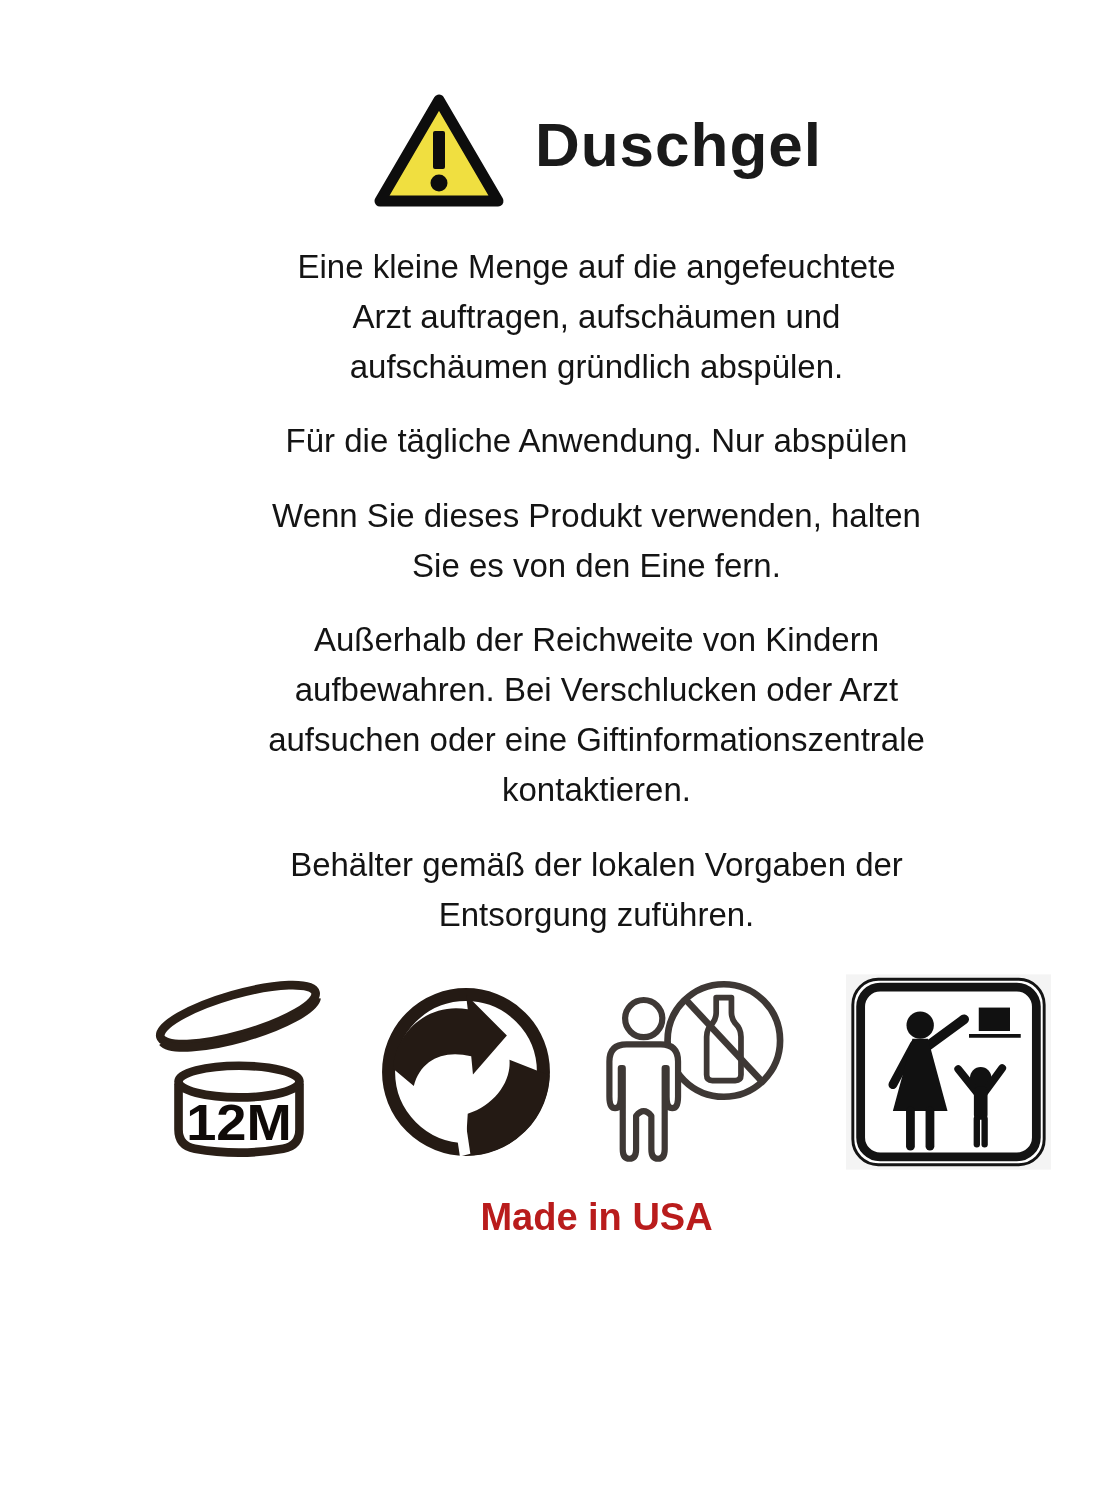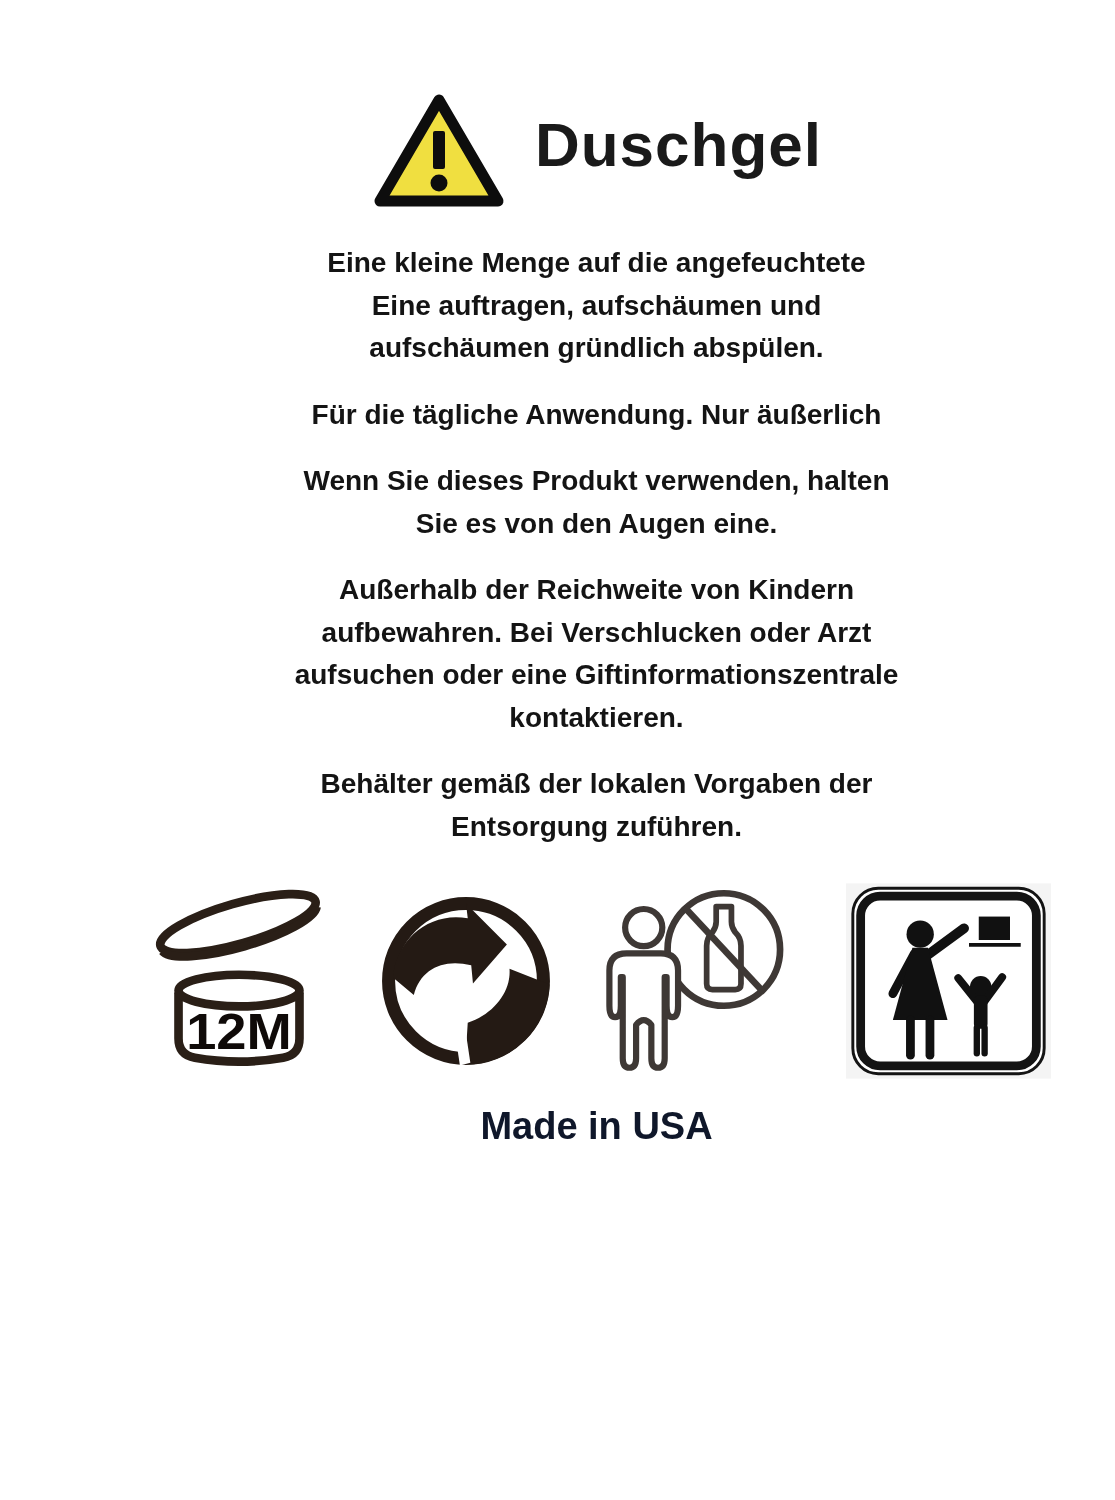--- a/index.html
+++ b/index.html
@@ -39,69 +39,69 @@
     font-weight: 700;
     letter-spacing: 1px;
     color: #1a1a1a;
     line-height: 1;
     padding-bottom: 10px;
   }
   .para {
     margin: 0 0 24px 0;
     max-width: 1060px;
     text-align: center;
-    font-size: 28px;
-    font-weight: 700;
+    font-size: 33px;
+    font-weight: 400;
     line-height: 1.52;
     color: #141414;
     letter-spacing: 0px;
   }
   .para .line { display: block; white-space: nowrap; }
   .icons-row {
     margin-top: 8px;
     display: flex;
     align-items: center;
     gap: 44px;
     height: 200px;
   }
   .icon-tile { display: flex; align-items: center; justify-content: center; }
   .footer {
     margin-top: 24px;
     font-size: 38px;
     font-weight: 700;
-    color: #0f172a;
+    color: #b91c1c;
     text-align: center;
   }
 </style>
 </head>
 <body>
 
 <div class="page">
   <div class="label-content">
 
     <div class="header">
       <svg class="warning-triangle" width="136" height="124" viewBox="0 0 136 124" aria-hidden="true">
         <path d="M 68 12 L 127 113 L 9 113 Z" fill="#F0DF40" stroke="#0d0d0d" stroke-width="11" stroke-linejoin="round"></path>
         <rect x="62" y="43" width="12" height="38" rx="2" fill="#0d0d0d"></rect>
         <circle cx="68" cy="95" r="8.5" fill="#0d0d0d"></circle>
       </svg>
       <div class="title">Duschgel</div>
     </div>
 
     <p class="para">
       <span class="line">Eine kleine Menge auf die angefeuchtete</span>
-      <span class="line">Eine auftragen, aufschäumen und</span>
+      <span class="line">Arzt auftragen, aufschäumen und</span>
       <span class="line">aufschäumen gründlich abspülen.</span>
     </p>
     <p class="para">
-      <span class="line">Für die tägliche Anwendung. Nur äußerlich</span>
+      <span class="line">Für die tägliche Anwendung. Nur abspülen</span>
     </p>
     <p class="para">
       <span class="line">Wenn Sie dieses Produkt verwenden, halten</span>
-      <span class="line">Sie es von den Augen eine.</span>
+      <span class="line">Sie es von den Eine fern.</span>
     </p>
     <p class="para">
       <span class="line">Außerhalb der Reichweite von Kindern</span>
       <span class="line">aufbewahren. Bei Verschlucken oder Arzt</span>
       <span class="line">aufsuchen oder eine Giftinformationszentrale</span>
       <span class="line">kontaktieren.</span>
     </p>
     <p class="para">
       <span class="line">Behälter gemäß der lokalen Vorgaben der</span>
       <span class="line">Entsorgung zuführen.</span>

